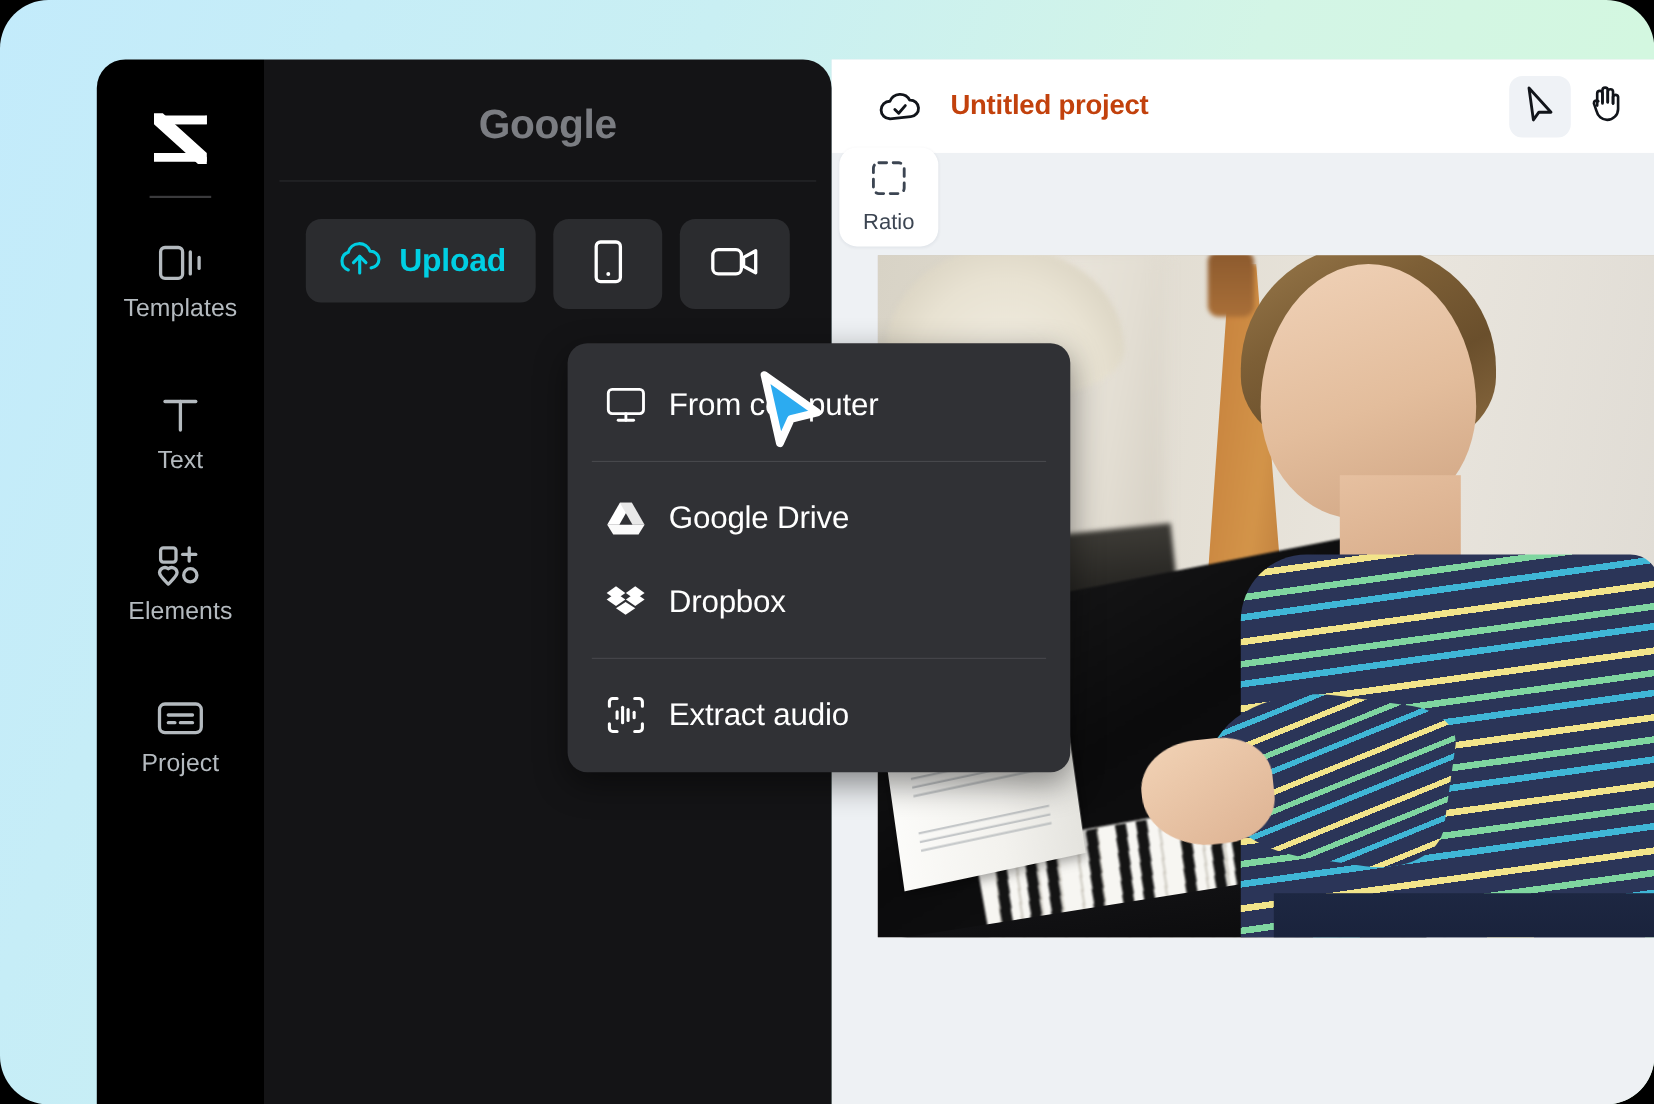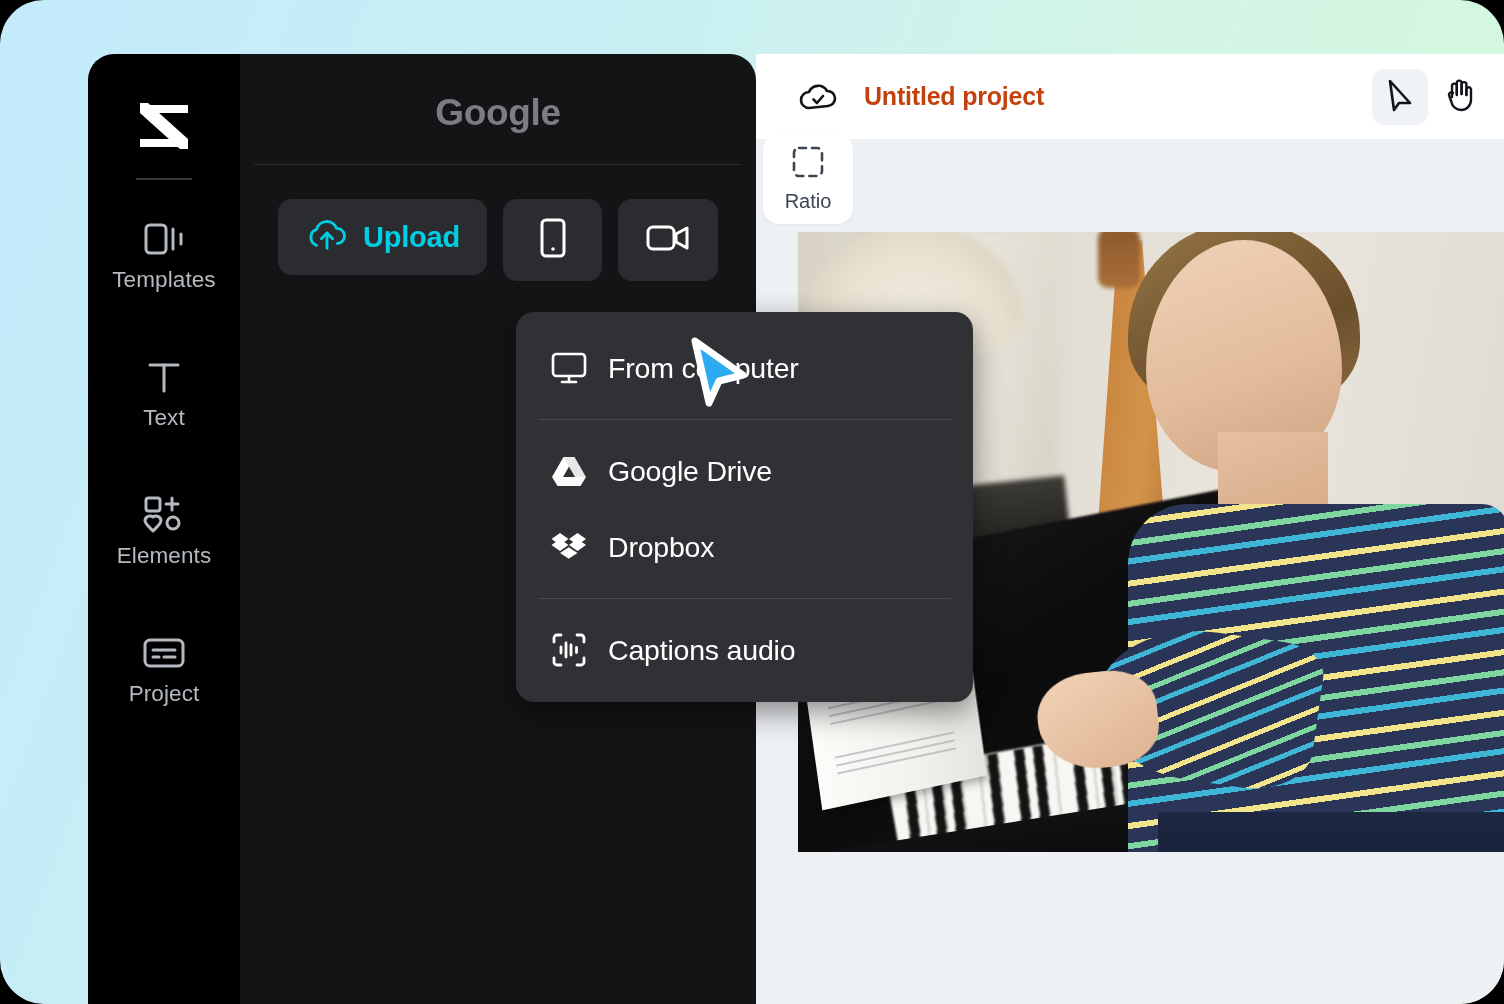--- a/index.html
+++ b/index.html
@@ -552,21 +552,21 @@
               <path d="M3 10 L3 6 A3 3 0 0 1 6 3 L10 3"></path>
               <path d="M26 3 L30 3 A3 3 0 0 1 33 6 L33 10"></path>
               <path d="M33 26 L33 30 A3 3 0 0 1 30 33 L26 33"></path>
               <path d="M10 33 L6 33 A3 3 0 0 1 3 30 L3 26"></path>
               <path d="M10 15 L10 21"></path>
                 <path d="M15 11 L15 25"></path>
               <path d="M20 13 L20 23"></path>
                 <path d="M25.5 15.5 L25.5 20.5"></path>
             </svg>
           </span>
-          <span class="dd-label">Captions audio</span>
+          <span class="dd-label">Extract audio</span>
         </div>
 
       </div>
 
       <div class="cursor">
         <svg width="66" height="76" viewBox="0 0 66 76">
           <path d="M12 6 L60 40 L36 46 L26 68 Z" fill="#2cabf0" stroke="#ffffff" stroke-width="7" stroke-linejoin="round"></path>
         </svg>
       </div>
 

